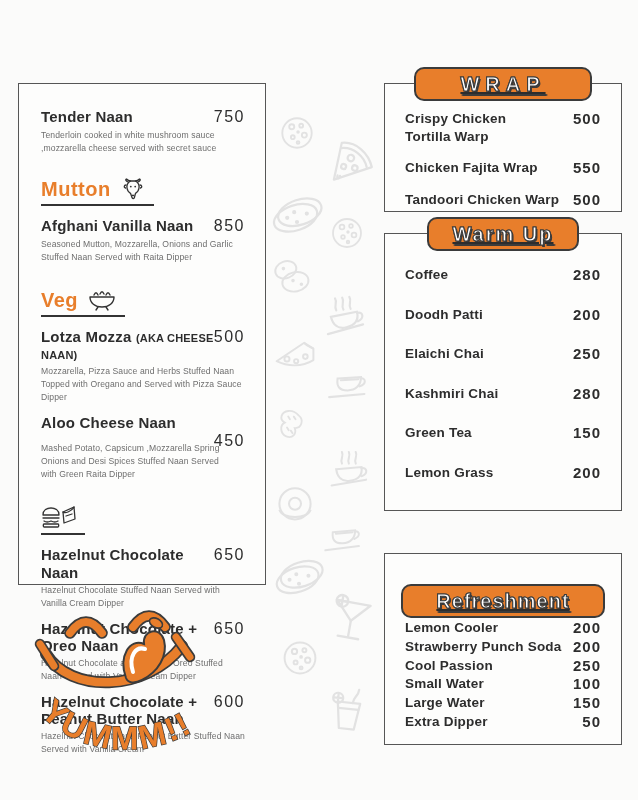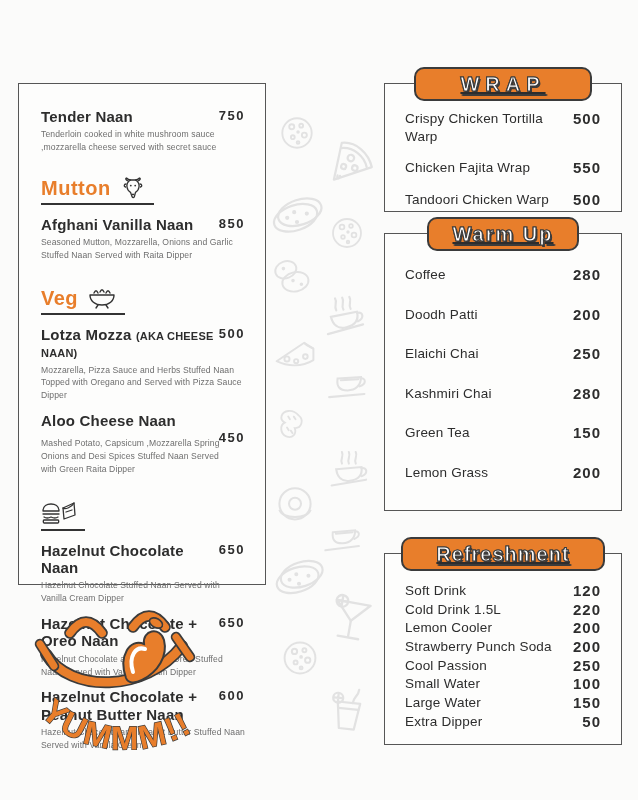--- a/index.html
+++ b/index.html
@@ -13,21 +13,21 @@
   .doodle { position:absolute; color:#e2e2e2; }
   
   .left-panel {
     position:absolute; left:18px; top:83px; width:248px; height:502px;
     border:1.6px solid #565656; background:#fdfdfc; padding:24px 20px 10px 22px;
   }
   .mi { margin-bottom:10px; }
   .mi-row { display:flex; justify-content:space-between; align-items:flex-start; }
   .mi-name { font-weight:bold; font-size:15px; letter-spacing:.2px; line-height:1.15; max-width:168px; }
   .mi-suffix { font-weight:bold; font-size:11px; letter-spacing:.2px; }
-  .mi-price { font-weight:bold; font-size:13px; letter-spacing:1.5px; white-space:nowrap; }
+  .mi-price { font-weight:normal; font-size:16px; letter-spacing:1.5px; white-space:nowrap; }
   .mi-desc { font-size:8.6px; color:#6e6e6e; line-height:1.5; margin-top:3px; max-width:206px; letter-spacing:.1px; }
   .sec-head {
     display:inline-flex; align-items:flex-end; gap:9px;
     border-bottom:2.2px solid #333; padding:0 8px 3px 0; margin:13px 0 11px;
   }
   .sec-title { color:#e87e2b; font-weight:bold; font-size:20px; letter-spacing:.5px; }
   .hicon { flex:0 0 auto; margin-bottom:1px; }
   
   .rpanel {
     position:absolute; left:384px; width:238px;
@@ -35,30 +35,30 @@
     display:flex; flex-direction:column;
   }
   .rpanel-wrap        { top:83px;  height:129px; padding:26px 20px 12px; gap:13px; }
   .rpanel-warmup      { top:233px; height:278px; padding:32px 20px 28px; justify-content:space-between; }
   .rpanel-refreshment { top:553px; height:192px; padding:28px 20px 13px; justify-content:space-between; }
   .badge {
     position:absolute; top:-17px; left:50%; transform:translateX(-50%);
     height:34px; background:#e87e2b; border:2.2px solid #3b3b3b; border-radius:10px;
     display:flex; align-items:center; justify-content:center; z-index:3;text-decoration:underline;
   }
-  .badge-w1 { width:178px; } .badge-w2 { width:152px; } .badge-w3 { width:204px; }
+  .badge-w1 { width:178px; } .badge-w2 { width:152px; } .badge-w3 { width:204px;margin-top:47px; }
   .badge span {
     color:#fff; font-weight:bold; font-size:20px;
     -webkit-text-stroke:1.1px #3b3b3b; text-shadow:1.5px 2px 0 #3b3b3b;
   }
   .badge-w1 span { letter-spacing:6px; }
   .badge-w2 span { letter-spacing:2px; }
   .badge-w3 span { letter-spacing:1px; }
   .rrow { display:flex; justify-content:space-between; align-items:flex-start; }
-  .rname { font-weight:normal; font-size:13.5px; line-height:1.35; max-width:150px; letter-spacing:.2px; }
+  .rname { font-weight:bold; font-size:13.5px; line-height:1.35; max-width:150px; letter-spacing:.2px; }
   .rprice { font-weight:bold; font-size:15px; letter-spacing:1px; }
   
   .logo { position:absolute; left:30px; top:596px; width:205px; height:175px; }
 </style>
 </head>
 <body>
 
 <div class="page">
 
   <svg width="0" height="0" style="position:absolute" aria-hidden="true">

